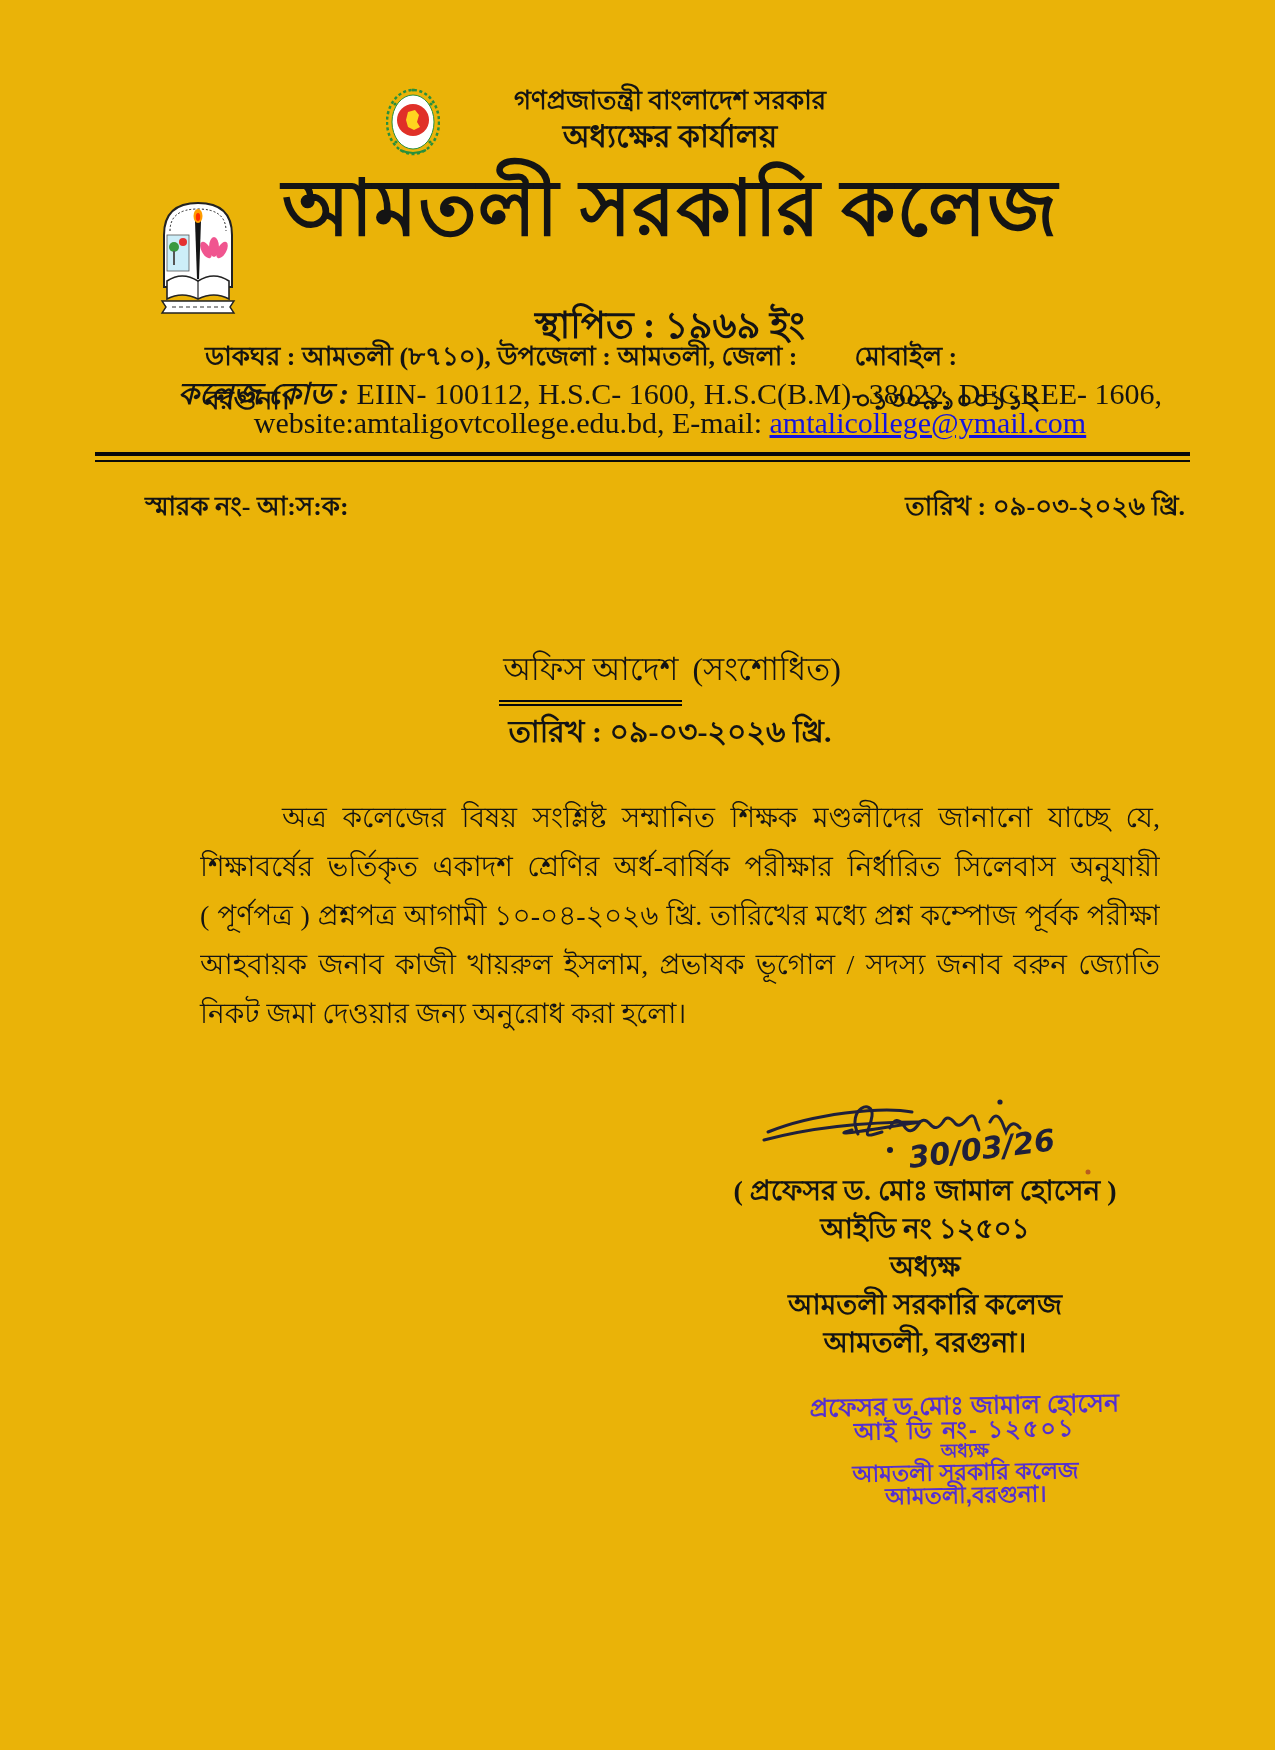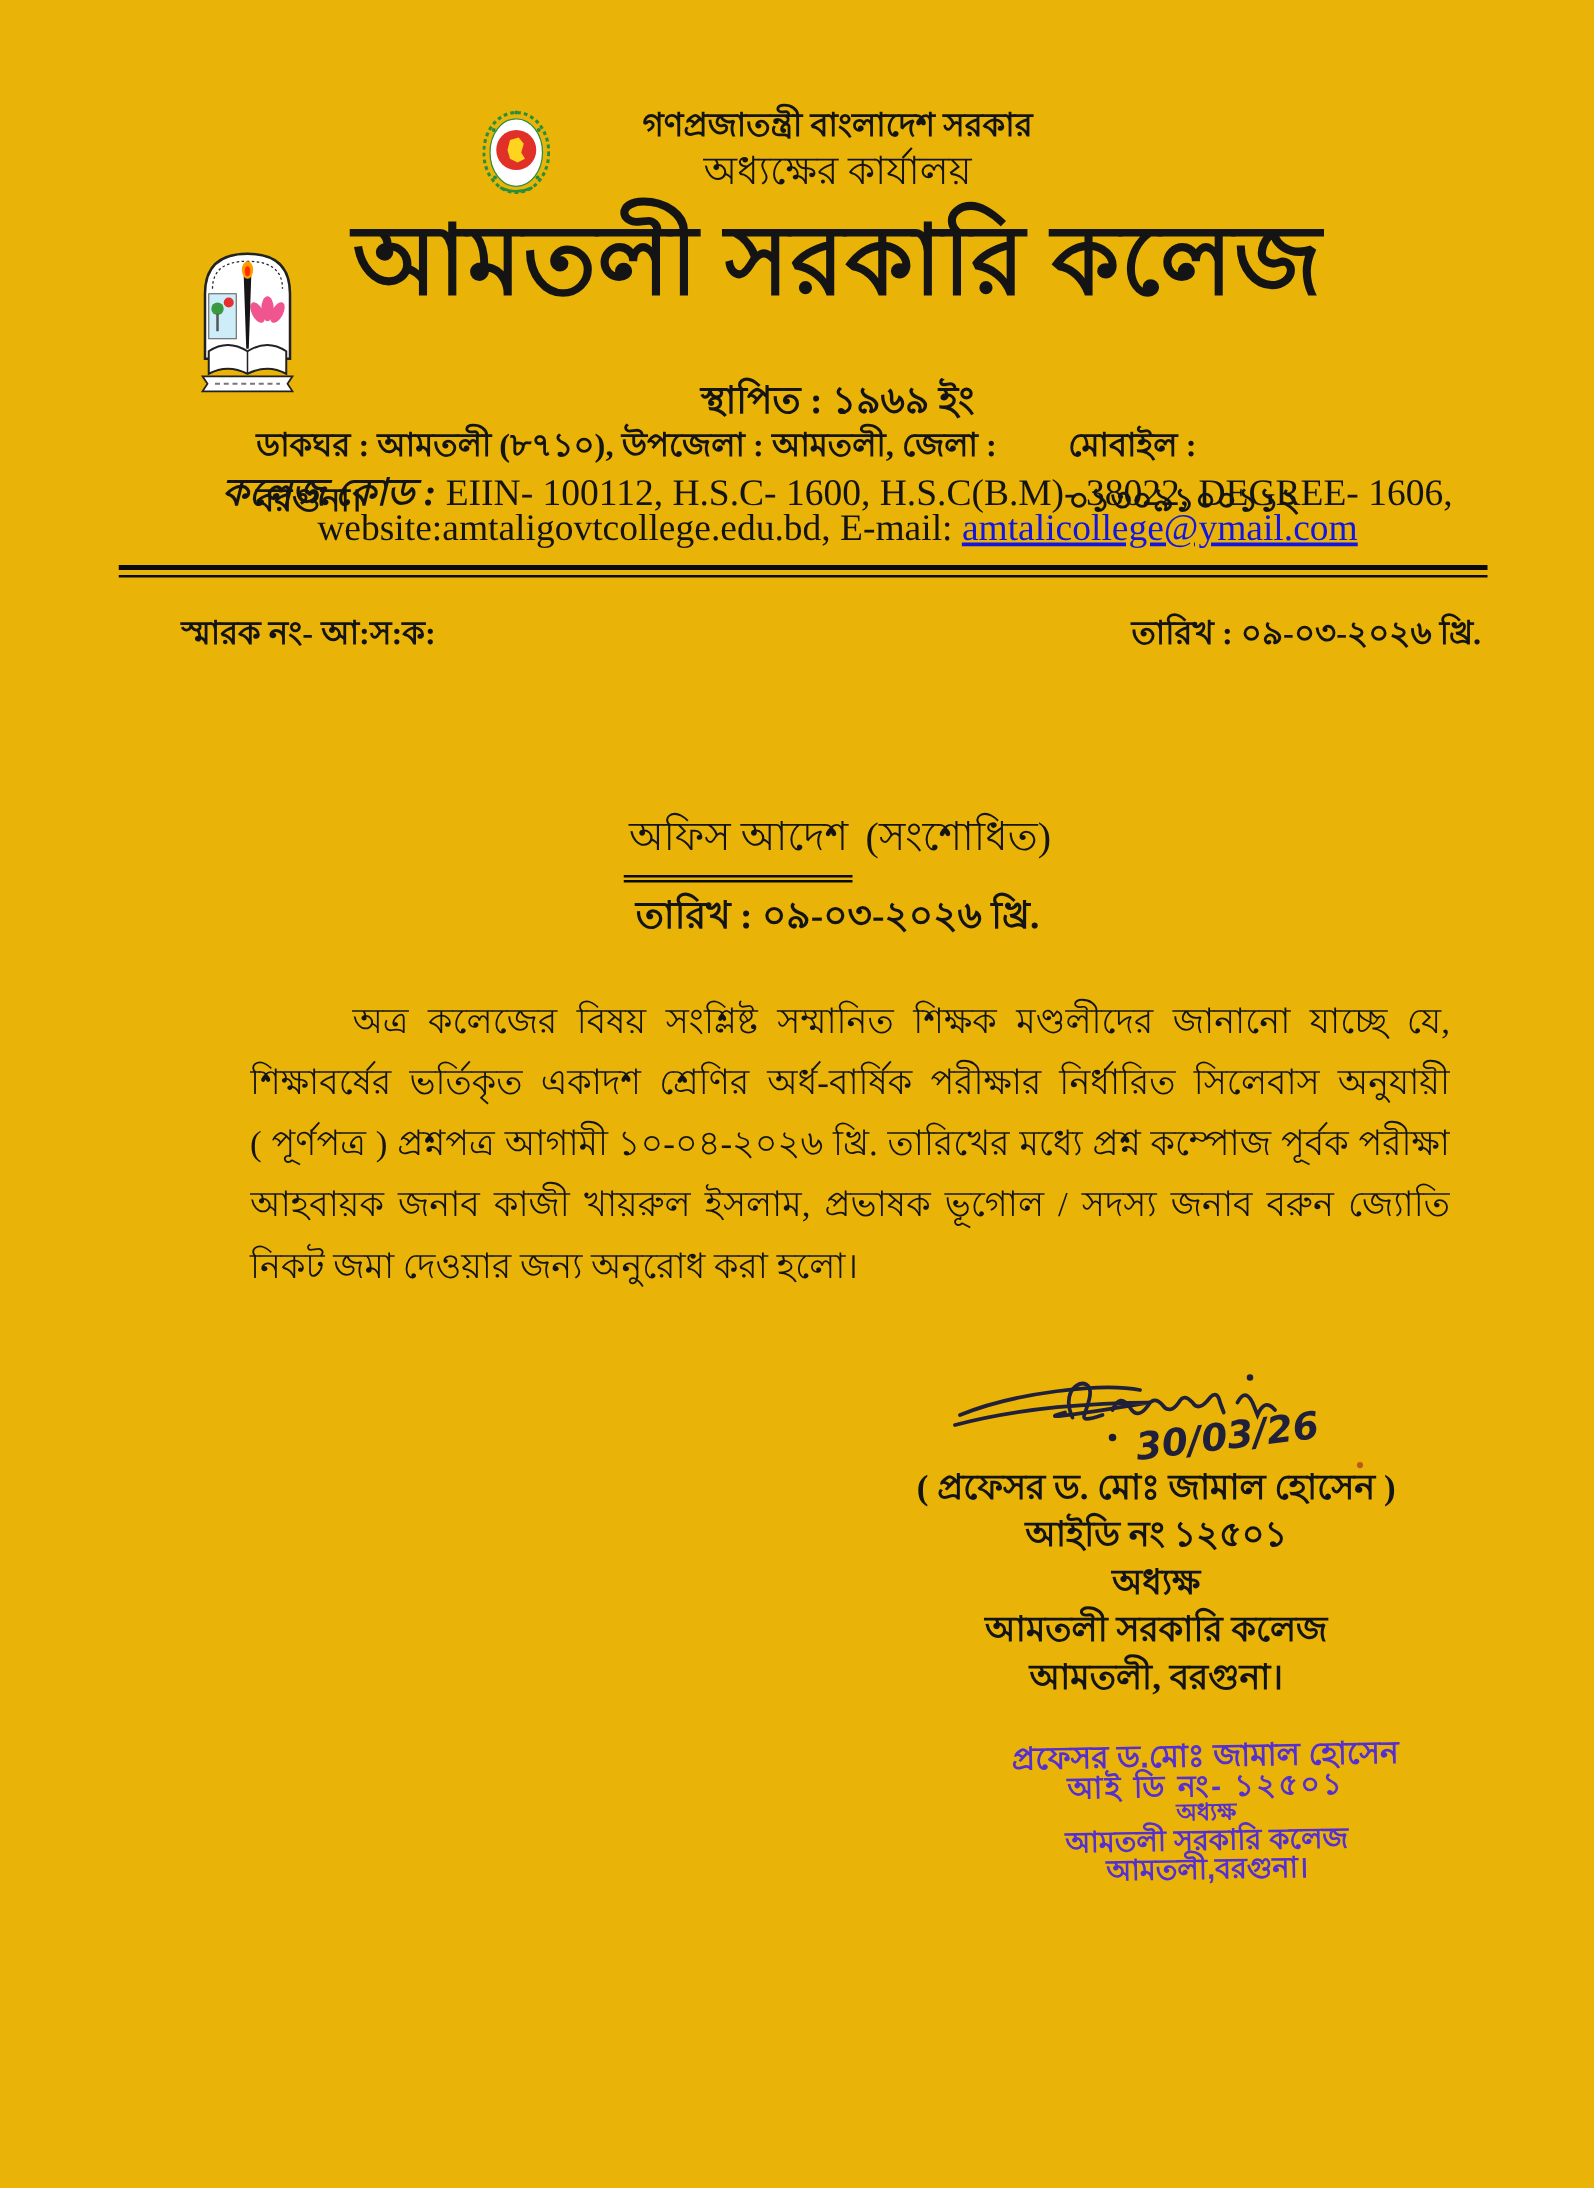--- a/index.html
+++ b/index.html
@@ -5,23 +5,23 @@
   html,body{margin:0;padding:0;background:#e8e8e8;}
   .page{
     position:relative;width:1275px;height:1750px;margin:0 auto;
     background:#eab308;color:#141414;overflow:hidden;
     font-family:"Liberation Serif", serif;
   }
   .abs{position:absolute;}
   .ctr{left:65px;width:1210px;text-align:center;}
   
   .govt-line{top:80px;font-size:26px;font-weight:700;}
-  .office-line{top:112px;font-size:31px;font-weight:400;}
+  .office-line{top:112px;font-size:31px;font-weight:700;}
   .college-name{top:152px;font-size:78px;font-weight:700;letter-spacing:1px;margin:0;line-height:1.45;}
-  .established{top:296px;font-size:30px;font-weight:700;}
+  .established{top:296px;font-size:37px;font-weight:700;}
   .address-row{top:336px;left:205px;width:930px;display:flex;justify-content:space-between;
                font-size:26px;font-weight:700;}
   .code-line{top:370px;font-size:30px;}
   .code-label{font-weight:700;font-style:italic;}
   .website-line{top:406px;font-size:30px;}
   .email-link{color:#1515e0;}
   .divider{top:452px;left:95px;width:1095px;height:4px;
            border-top:4px solid #0a0a0a;border-bottom:2px solid #0a0a0a;}
   .memo-row{top:486px;left:145px;width:1040px;display:flex;justify-content:space-between;
             font-size:26px;font-weight:700;}

